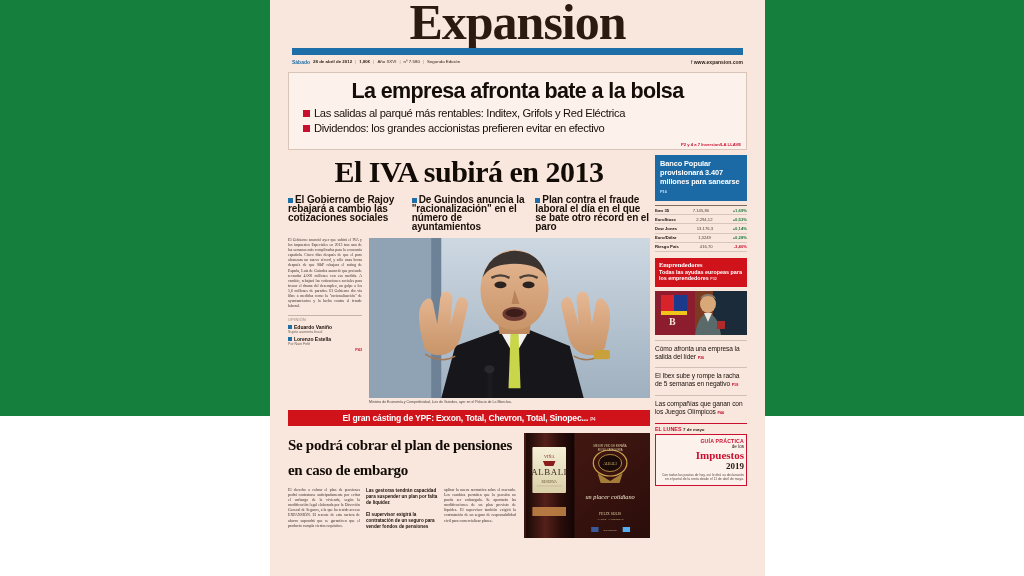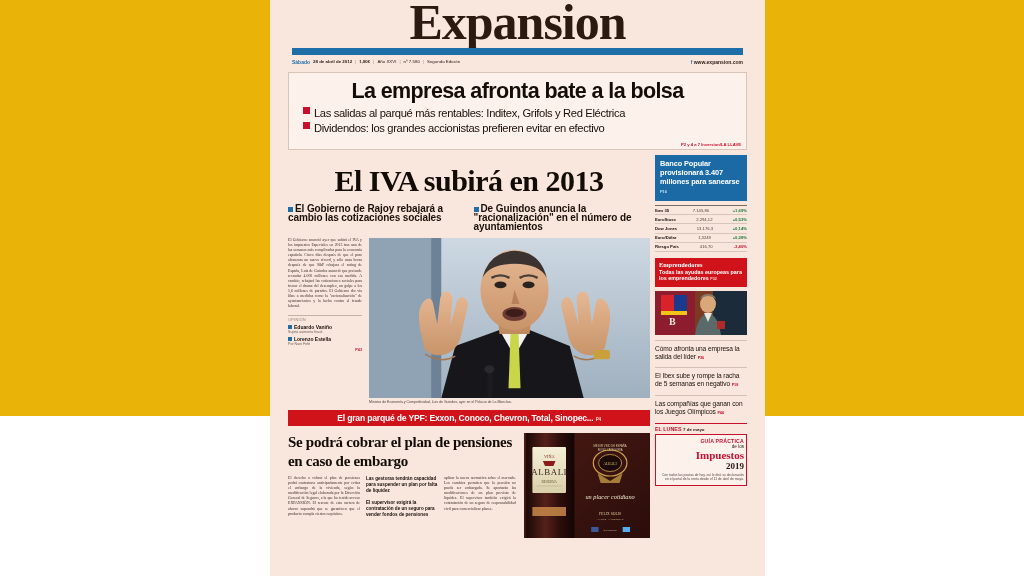--- a/index.html
+++ b/index.html
@@ -2,21 +2,21 @@
 <html><head>
 <meta charset="utf-8">
 <style>
   * { box-sizing: border-box; margin: 0; padding: 0; }
   html, body {
     width: 1024px; height: 576px;
     background: #ffffff;
     font-family: "Liberation Sans", sans-serif;
     overflow: hidden;
   }
-  #stage { position: relative; width: 1024px; height: 416px; background: #eab308; }
+  #stage { position: relative; width: 1024px; height: 416px; background: #15803d; }
 
   
   #paper {
     position: absolute; left: 270px; top: 0; width: 495px; height: 576px;
     background: #f9e7de;
     overflow: hidden;
   }
 
   
   .masthead { position: relative; height: 68px; }
@@ -48,34 +48,34 @@
   .teaser {
     position: absolute; left: 18px; top: 72px; right: 18px; height: 78px;
     background: #fdf1ec; border: 1px solid #d9c4b9;
   }
   .teaser-head {
     text-align: center; font-weight: bold; font-size: 21.5px;
     color: #140d08; letter-spacing: -0.6px; padding-top: 6px;
     font-family: "Liberation Sans", sans-serif;
   }
   .teaser-li {
-    display: flex; gap: 4px;
+    display: flex; align-items: center; gap: 4px;
     font-size: 11.2px; color: #1a1008; margin-top: 3px; padding-left: 14px;
     letter-spacing: -0.35px;
   }
   .sq { width: 7px; height: 7px; background: #c8102e; flex: 0 0 auto; }
   .sq-blue { background: #1e6fa8; }
   .teaser-ref {
     position: absolute; right: 5px; bottom: 2px;
     font-size: 4.2px; font-weight: bold; color: #c8102e;
   }
 
   
   #body-area { position: absolute; left: 18px; top: 155px; right: 18px; bottom: 4px; }
-  .main-col { position: absolute; left: 0; top: 9px; width: 362px; }
+  .main-col { position: absolute; left: 0; top: 0; width: 362px; }
   .side-col { position: absolute; right: 0; top: 0; width: 92px; }
 
   
   .main-head {
     font-family: "Liberation Serif", serif; font-weight: bold;
     font-size: 30px; text-align: center; color: #120b06;
     letter-spacing: -0.5px; line-height: 34px;
   }
   .kickers { display: flex; gap: 9px; margin-top: 6px; }
   .kicker { flex: 1; font-size: 10px; line-height: 9px; color: #1a1008; font-weight: bold; letter-spacing: -0.1px; }
@@ -106,21 +106,21 @@
     font-weight: bold; font-size: 8.6px; text-align: center;
     padding: 3px 4px; letter-spacing: -0.2px;
   }
   .ypf .ref { font-size: 4.5px; color: #ffd9d9; }
 
   
   .bottom { display: flex; gap: 8px; margin-top: 7px; }
   .bottom-left { width: 228px; }
   .bot-head {
     font-family: "Liberation Serif", serif; font-weight: bold;
-    font-size: 15px; line-height: 19px; color: #120b06; letter-spacing: -0.3px;
+    font-size: 15px; line-height: 25px; color: #120b06; letter-spacing: -0.3px;
   }
   .bot-cols { display: flex; gap: 6px; margin-top: 5px; }
   .bot-c { flex: 1; }
   .bot-sub { font-size: 4.6px; line-height: 6px; font-weight: bold; color: #1a1008; }
   .bot-sub + .bot-sub { margin-top: 6px; }
   .ad { flex: 1; height: 105px; position: relative; overflow: hidden; background: #3a1410; }
 
   
   .sidebox-blue {
     background: #1b6aa5; color: #fff; padding: 4px 5px 5px;
@@ -210,20 +210,23 @@
 
         <div class="main-head">El IVA subirá en 2013</div>
 
         <div class="kickers">
           <div class="kicker">
             <span class="sq sq-blue"></span><span>El Gobierno de Rajoy rebajará a cambio las cotizaciones sociales</span>
           </div>
           <div class="kicker">
             <span class="sq sq-blue"></span><span>De Guindos anuncia la "racionalización" en el número de ayuntamientos</span>
           </div>
+          <div class="kicker">
+            <span class="sq sq-blue"></span><span>Plan contra el fraude laboral el día en el que se bate otro récord en el paro</span>
+          </div>
         </div>
 
         <div class="article">
           <div class="art-text">
             <div class="bodytext">El Gobierno anunció ayer que subirá el IVA y los impuestos Especiales en 2013 tras una de las semanas más complicadas para la economía española. Cinco días después de que el paro alcanzara un nuevo récord, y sólo unas horas después de que S&amp;P rebajara el rating de España, Luis de Guindos anunció que pretende recaudar 4.000 millones con esa medida. A cambio, rebajará las cotizaciones sociales para frenar el drama del desempleo, un golpe a los 5,6 millones de parados. El Gobierno dio vía libre a medidas como la "racionalización" de ayuntamientos y la lucha contra el fraude laboral.</div>
             <div class="op-rule">
               <div class="op-label">OPINIÓN</div>
               <div class="op-item">
                 <span class="op-sq"></span>
                 <span class="op-name">Eduardo Vaniño</span>
@@ -282,21 +285,21 @@
 
                 <rect x="118" y="132" width="5" height="28" fill="#1c1c20"></rect>
                 <ellipse cx="120" cy="131" rx="5" ry="4" fill="#2a2a2e"></ellipse>
               </svg>
             </div>
             <div class="photo-cap">Ministro de Economía y Competitividad, Luis de Guindos, ayer en el Palacio de La Moncloa.</div>
           </div>
         </div>
 
         <div class="ypf">
-          <span>El gran parqué de YPF: Exxon, Conoco, Chevron, Total, Sinopec...</span>
+          <span>El gran cásting de YPF: Exxon, Total, Chevron, Total, Sinopec...</span>
           <span class="ref">P4</span>
         </div>
 
         <div class="bottom">
           <div class="bottom-left">
             <div class="bot-head">Se podrá cobrar el plan de pensiones en caso de embargo</div>
             <div class="bot-cols">
               <div class="bot-c">
                 <div class="bodytext">El derecho a cobrar el plan de pensiones podrá contratarse anticipadamente por evitar el embargo de la vivienda, según la modificación legal elaborada por la Dirección General de Seguros, a la que ha tenido acceso EXPANSIÓN. El rescate de esta cartera de ahorro supondrá que se garanticen que el producto cumpla ciertos requisitos.</div>
               </div>

